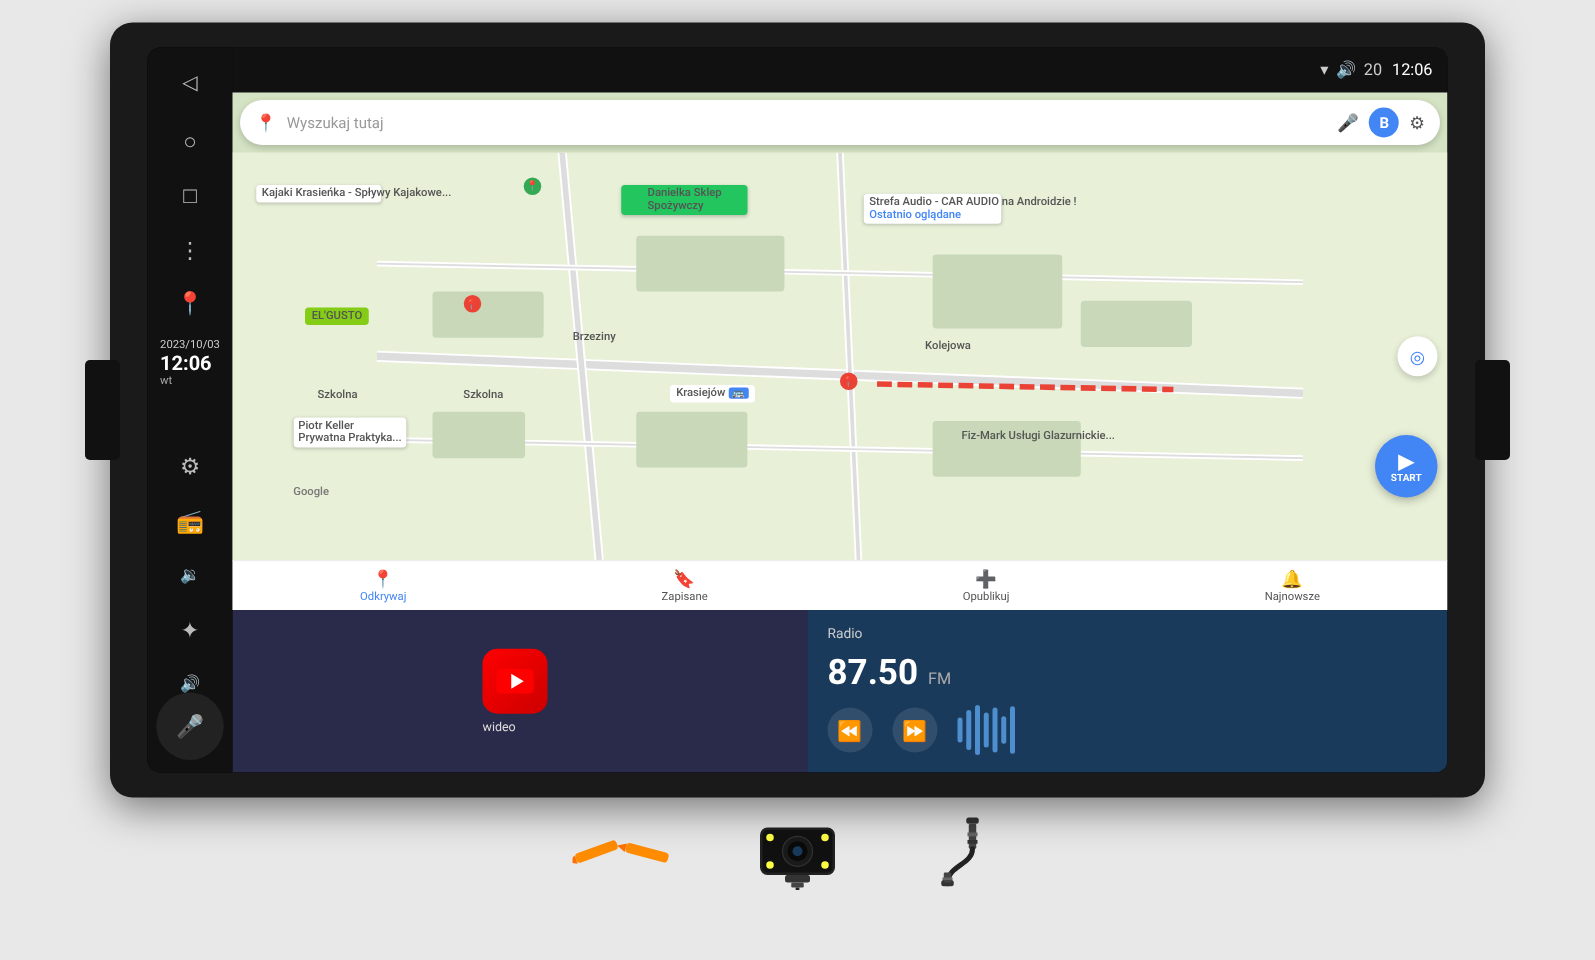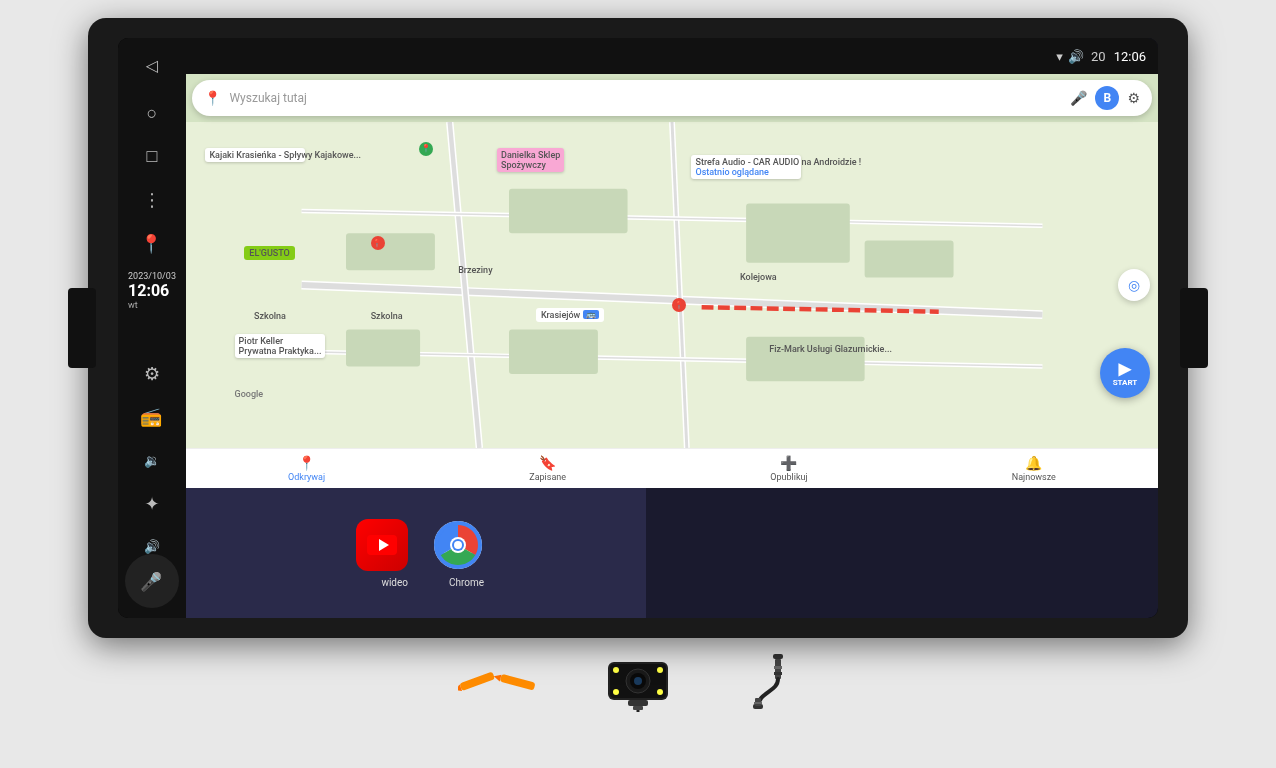--- a/index.html
+++ b/index.html
@@ -355,21 +355,21 @@
       display: flex;
       align-items: center;
       justify-content: center;
       gap: 16px;
       padding: 10px 16px;
     }
 
     .app-item {
       display: flex;
       flex-direction: column;
-      align-items: flex-end;
+      align-items: flex-start;
       gap: 6px;
       cursor: pointer;
       min-width: 60px;
     }
 
     .app-icon {
       width: 52px;
       height: 52px;
       border-radius: 12px;
       display: flex;
@@ -583,21 +583,21 @@
               <rect x="30" y="75" width="60" height="25" fill="#c8d8b8" rx="2"></rect>
               <rect x="140" y="45" width="80" height="30" fill="#c8d8b8" rx="2"></rect>
               <rect x="300" y="55" width="70" height="40" fill="#c8d8b8" rx="2"></rect>
               <rect x="380" y="80" width="60" height="25" fill="#c8d8b8" rx="2"></rect>
               <rect x="30" y="140" width="50" height="25" fill="#c8d8b8" rx="2"></rect>
               <rect x="140" y="140" width="60" height="30" fill="#c8d8b8" rx="2"></rect>
               <rect x="300" y="145" width="80" height="30" fill="#c8d8b8" rx="2"></rect>
             </svg>
 
             <div class="map-label" style="left:2%; top:8%; max-width:100px; background:#fff; padding:2px 4px; border-radius:3px; box-shadow:0 1px 3px rgba(0,0,0,0.2);">Kajaki Krasieńka - Spływy Kajakowe...</div>
-            <div class="map-label" style="left:32%; top:8%; background:#f9a8d4; padding:2px 4px; border-radius:3px; box-shadow:0 1px 3px rgba(0,0,0,0.2);">Danielka Sklep<br>Spożywczy</div>
+            <div class="map-label" style="left:32%; top:8%; background:#22c55e; padding:2px 21px; border-radius:3px; box-shadow:0 1px 3px rgba(0,0,0,0.2);">Danielka Sklep<br>Spożywczy</div>
             <div class="map-label" style="left:52%; top:10%; background:#fff; padding:2px 4px; border-radius:3px; box-shadow:0 1px 3px rgba(0,0,0,0.2); max-width:110px;">Strefa Audio - CAR AUDIO na Androidzie !<br><span style="color:#4285f4;">Ostatnio oglądane</span></div>
             <div class="map-label" style="left:6%; top:38%; background:#84cc16; padding:2px 5px; border-radius:3px;">EL'GUSTO</div>
             <div class="map-label" style="left:28%; top:44%;">Brzeziny</div>
             <div class="map-label" style="left:7%; top:58%;">Szkolna</div>
             <div class="map-label" style="left:19%; top:58%;">Szkolna</div>
             <div class="map-label" style="left:5%; top:65%; background:#fff; padding:2px 4px; border-radius:3px; box-shadow:0 1px 3px rgba(0,0,0,0.2);">Piotr Keller<br>Prywatna Praktyka...</div>
             <div class="map-label" style="left:36%; top:57%; background:#fff; padding:2px 5px; border-radius:3px; display:flex; align-items:center; gap:3px;">Krasiejów <span style="background:#4285f4; color:#fff; padding:0 3px; border-radius:2px; font-size:8px;">🚌</span></div>
             <div class="map-label" style="left:57%; top:46%;">Kolejowa</div>
             <div class="map-label" style="left:60%; top:68%;">Fiz-Mark Usługi Glazurnickie...</div>
             <div class="map-label" style="left:5%; top:82%; color:#777; font-size:9px;">Google</div>
@@ -642,45 +642,45 @@
           <div class="app-item">
             <div class="app-icon" style="background:linear-gradient(135deg,#ff0000,#cc0000); border-radius:12px;">
               <svg width="30" height="20" viewBox="0 0 30 20">
                 <rect width="30" height="20" rx="4" fill="#ff0000"></rect>
                 <polygon points="12,4 12,16 22,10" fill="#fff"></polygon>
               </svg>
             </div>
             <span class="app-label">wideo</span>
           </div>
 
-          <div class="app-item">
-            <div class="app-icon" style="border-radius:50%; overflow:hidden;">
-              <svg width="48" height="48" viewBox="0 0 48 48">
-                <circle cx="24" cy="24" r="24" fill="#f1f1f1"></circle>
-
-                <circle cx="24" cy="24" r="20" fill="none" stroke="#4285f4" stroke-width="8"></circle>
-
-                <path d="M24 4 A20 20 0 0 1 41.3 34 L24 24 Z" fill="#ea4335"></path>
-
-                <path d="M41.3 34 A20 20 0 0 1 6.7 34 L24 24 Z" fill="#34a853"></path>
-
-                <path d="M6.7 34 A20 20 0 0 1 24 4 L24 24 Z" fill="#4285f4"></path>
-
-                <circle cx="24" cy="24" r="8" fill="#fff"></circle>
-                <circle cx="24" cy="24" r="6" fill="#4285f4"></circle>
-                <circle cx="24" cy="24" r="4" fill="#fff"></circle>
-              </svg>
+
+
+
+        </div>
+
+        <div class="radio-panel">
+          <div class="radio-label">Radio</div>
+          <div class="radio-freq-row">
+            <span class="radio-freq">87.50</span>
+            <span class="radio-band">FM</span>
+          </div>
+          <div class="radio-controls">
+            <div class="radio-btn">⏪</div>
+            <div class="radio-btn">⏩</div>
+            <div class="waveform">
+              <div class="wave-bar" style="height:20px; animation-delay:0s;"></div>
+              <div class="wave-bar" style="height:32px; animation-delay:0.1s;"></div>
+              <div class="wave-bar" style="height:40px; animation-delay:0.2s;"></div>
+              <div class="wave-bar" style="height:28px; animation-delay:0.15s;"></div>
+              <div class="wave-bar" style="height:36px; animation-delay:0.05s;"></div>
+              <div class="wave-bar" style="height:22px; animation-delay:0.25s;"></div>
+              <div class="wave-bar" style="height:38px; animation-delay:0.1s;"></div>
             </div>
-            <span class="app-label">Chrome</span>
           </div>
-
-
-
         </div>
-
       </div>
     </div>
   </div>
 </div>
 
 <div class="accessories">
 
   <div class="accessory-item">
     <svg width="80" height="40" viewBox="0 0 80 40">
 

